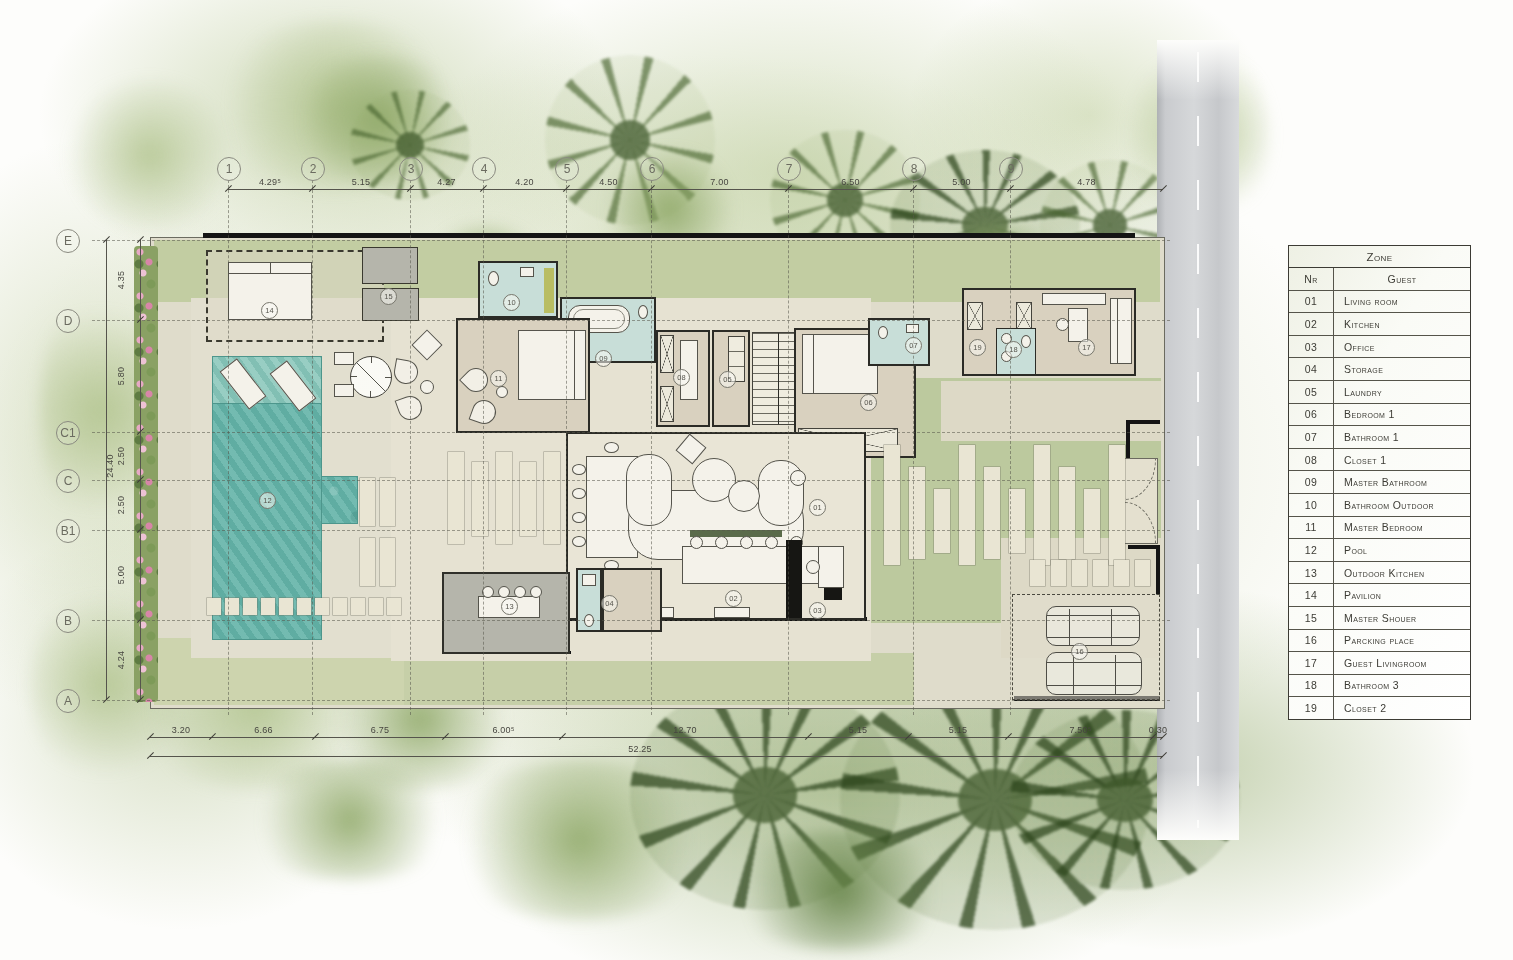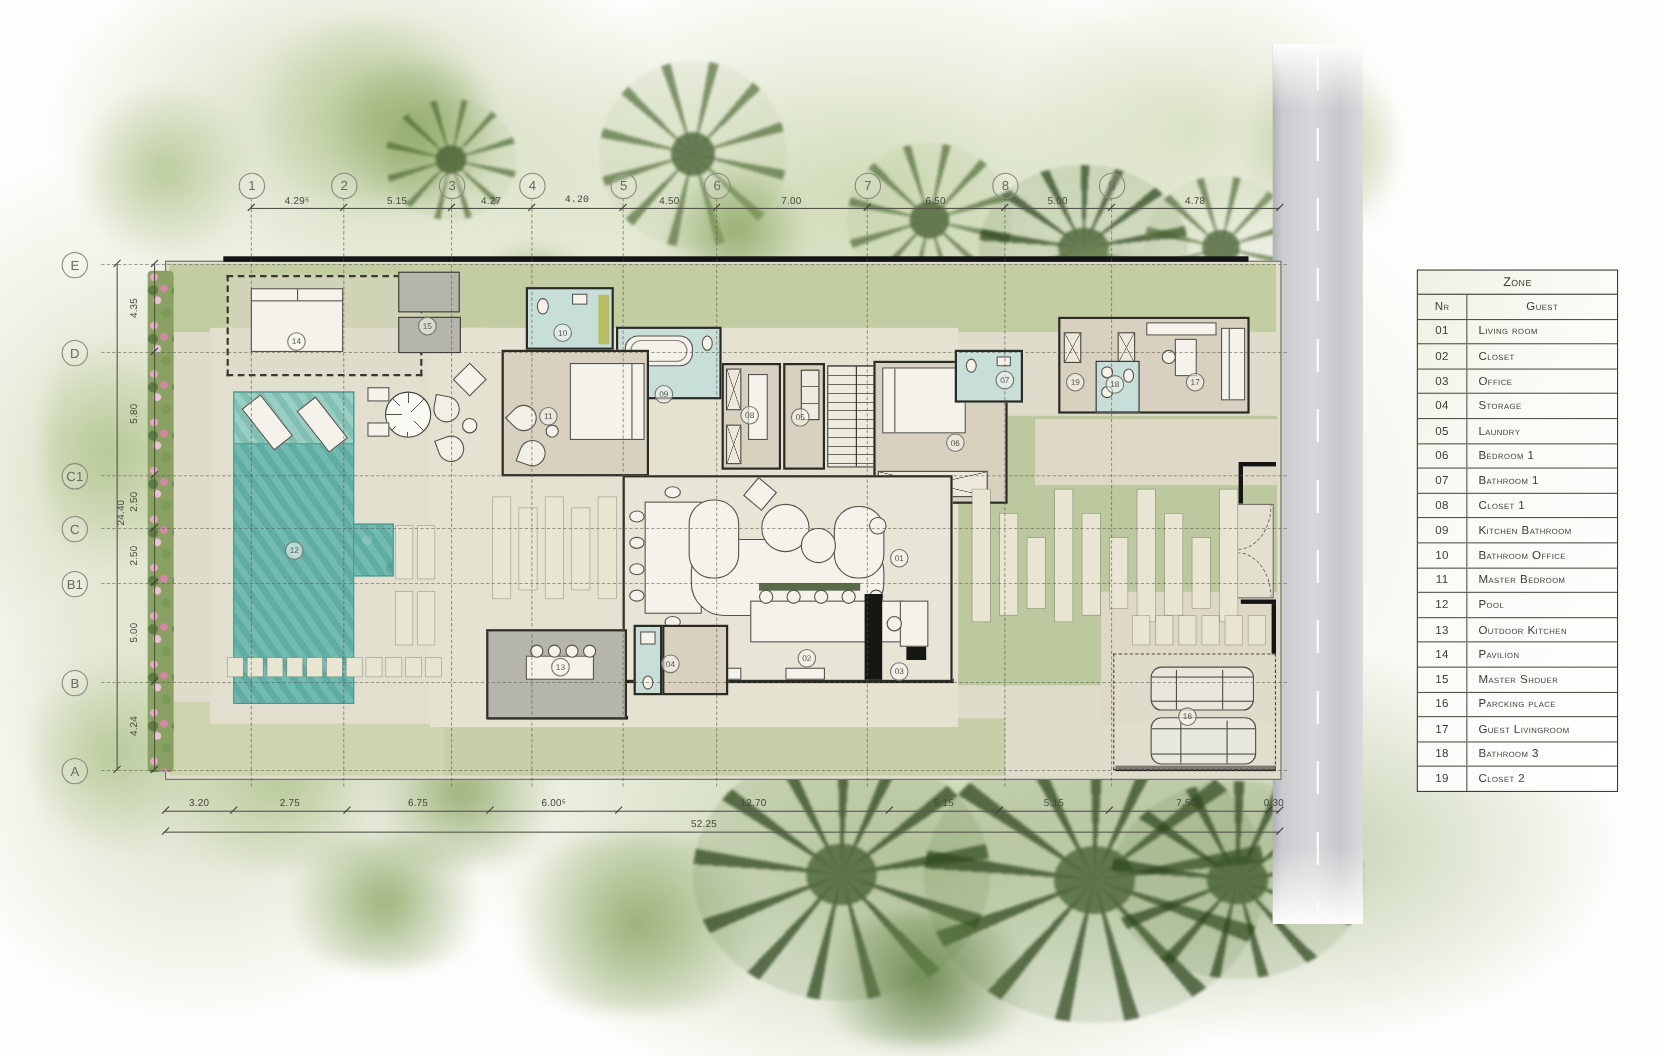--- a/index.html
+++ b/index.html
@@ -412,39 +412,39 @@
       <div class="tick" style="position: absolute; left: 479px; top: 188px;"></div>
       <div class="tick" style="position: absolute; left: 562px; top: 188px;"></div>
       <div class="tick" style="position: absolute; left: 647px; top: 188px;"></div>
       <div class="tick" style="position: absolute; left: 784px; top: 188px;"></div>
       <div class="tick" style="position: absolute; left: 909px; top: 188px;"></div>
       <div class="tick" style="position: absolute; left: 1006px; top: 188px;"></div>
       <div class="tick" style="position: absolute; left: 1159px; top: 188px;"></div>
       <div class="dimlab" style="position: absolute; left: 270px; top: 177px;">4.29⁵</div>
       <div class="dimlab" style="position: absolute; left: 361px; top: 177px;">5.15</div>
       <div class="dimlab" style="position: absolute; left: 446.5px; top: 177px;">4.27</div>
-      <div class="dimlab" style="position: absolute; left: 524.5px; top: 177px; font-family: Liberation Mono, monospace;">4.20</div>
+      <div class="dimlab" style="position: absolute; left: 524.5px; top: 177px;">4.20</div>
       <div class="dimlab" style="position: absolute; left: 608.5px; top: 177px;">4.50</div>
       <div class="dimlab" style="position: absolute; left: 719.5px; top: 177px;">7.00</div>
       <div class="dimlab" style="position: absolute; left: 850.5px; top: 177px;">6.50</div>
       <div class="dimlab" style="position: absolute; left: 961.5px; top: 177px;">5.00</div>
       <div class="dimlab" style="position: absolute; left: 1086.5px; top: 177px;">4.78</div>
       <div class="dimline-h" style="position: absolute; left: 150px; top: 737px; width: 1013px;"></div>
       <div class="tick" style="position: absolute; left: 146px; top: 736px;"></div>
       <div class="tick" style="position: absolute; left: 208px; top: 736px;"></div>
       <div class="tick" style="position: absolute; left: 311px; top: 736px;"></div>
       <div class="tick" style="position: absolute; left: 441px; top: 736px;"></div>
       <div class="tick" style="position: absolute; left: 558px; top: 736px;"></div>
       <div class="tick" style="position: absolute; left: 804px; top: 736px;"></div>
       <div class="tick" style="position: absolute; left: 904px; top: 736px;"></div>
       <div class="tick" style="position: absolute; left: 1004px; top: 736px;"></div>
       <div class="tick" style="position: absolute; left: 1149px; top: 736px;"></div>
       <div class="tick" style="position: absolute; left: 1159px; top: 736px;"></div>
       <div class="dimlab" style="position: absolute; left: 181px; top: 725px;">3.20</div>
-      <div class="dimlab" style="position: absolute; left: 263.5px; top: 725px;">2.75</div>
+      <div class="dimlab" style="position: absolute; left: 263.5px; top: 725px;">6.66</div>
       <div class="dimlab" style="position: absolute; left: 380px; top: 725px;">6.75</div>
       <div class="dimlab" style="position: absolute; left: 503.5px; top: 725px;">6.00⁵</div>
       <div class="dimlab" style="position: absolute; left: 685px; top: 725px;">12.70</div>
       <div class="dimlab" style="position: absolute; left: 858px; top: 725px;">5.15</div>
       <div class="dimlab" style="position: absolute; left: 958px; top: 725px;">5.15</div>
       <div class="dimlab" style="position: absolute; left: 1080.5px; top: 725px;">7.50⁵</div>
       <div class="dimlab" style="position: absolute; left: 1158px; top: 725px;">0.30</div>
       <div class="dimline-h" style="position: absolute; left: 150px; top: 756px; width: 1013px;"></div>
       <div class="tick" style="position: absolute; left: 146px; top: 755px;"></div>
       <div class="tick" style="position: absolute; left: 1159px; top: 755px;"></div>
@@ -496,21 +496,21 @@
       <div class="lg-nr">Nr</div>
       <div class="lg-name">Guest</div>
     </div>
     <div id="legend-rows">
         <div class="lg-row">
           <div class="lg-nr">01</div>
           <div class="lg-name">Living room</div>
         </div>
         <div class="lg-row">
           <div class="lg-nr">02</div>
-          <div class="lg-name">Closet</div>
+          <div class="lg-name">Kitchen</div>
         </div>
         <div class="lg-row">
           <div class="lg-nr">03</div>
           <div class="lg-name">Office</div>
         </div>
         <div class="lg-row">
           <div class="lg-nr">04</div>
           <div class="lg-name">Storage</div>
         </div>
         <div class="lg-row">
@@ -524,25 +524,25 @@
         <div class="lg-row">
           <div class="lg-nr">07</div>
           <div class="lg-name">Bathroom 1</div>
         </div>
         <div class="lg-row">
           <div class="lg-nr">08</div>
           <div class="lg-name">Closet 1</div>
         </div>
         <div class="lg-row">
           <div class="lg-nr">09</div>
-          <div class="lg-name">Kitchen Bathroom</div>
+          <div class="lg-name">Master Bathroom</div>
         </div>
         <div class="lg-row">
           <div class="lg-nr">10</div>
-          <div class="lg-name">Bathroom Office</div>
+          <div class="lg-name">Bathroom Outdoor</div>
         </div>
         <div class="lg-row">
           <div class="lg-nr">11</div>
           <div class="lg-name">Master Bedroom</div>
         </div>
         <div class="lg-row">
           <div class="lg-nr">12</div>
           <div class="lg-name">Pool</div>
         </div>
         <div class="lg-row">

